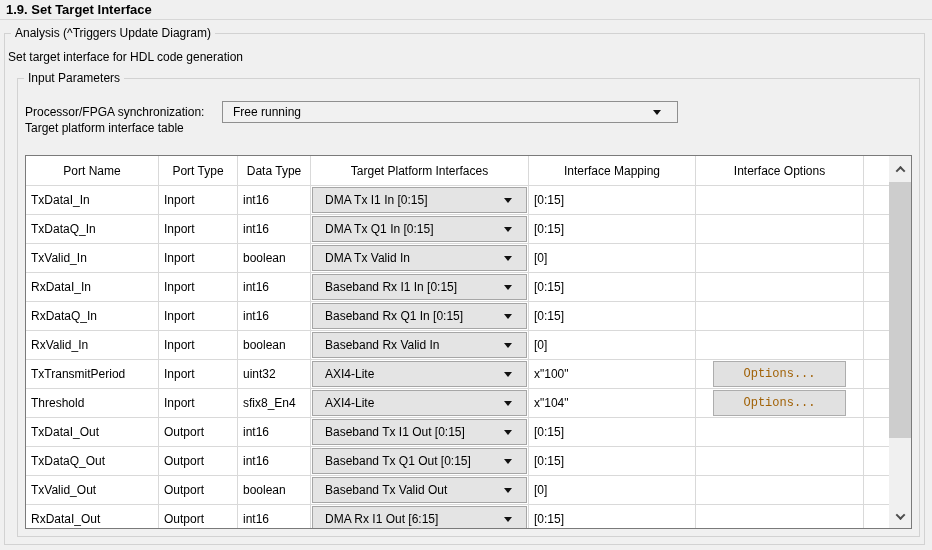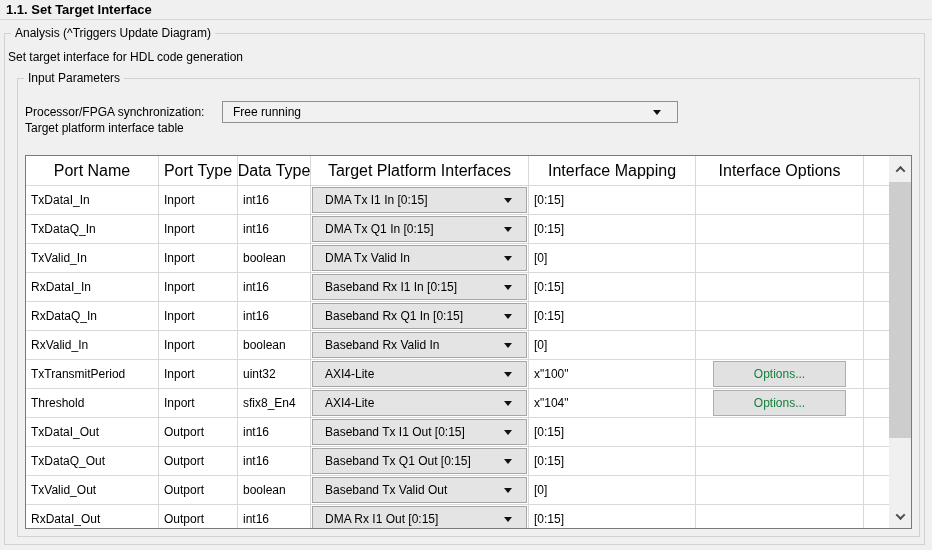--- a/index.html
+++ b/index.html
@@ -43,21 +43,21 @@
   .table-label { position:absolute; left:7px; top:42px; white-space:nowrap; }
 
   .ptable {
     position:absolute; left:7px; top:76px; width:887px; height:374px;
     background:#fff; border:1px solid #7a7a7a; overflow:hidden;
   }
   .thead { display:flex; width:863px; height:30px; }
   .hcell {
     height:30px; border-right:1px solid #d9d9d9; border-bottom:1px solid #d9d9d9;
     display:flex; align-items:center; justify-content:center;
-    font-size:16px; background:#fff; overflow:hidden; white-space:nowrap;
+    font-size:12px; background:#fff; overflow:hidden; white-space:nowrap;
   }
   .rows { width:863px; height:342px; overflow:hidden; }
   .trow { display:flex; width:863px; height:29px; }
   .cell {
     height:29px; border-right:1px solid #d9d9d9; border-bottom:1px solid #d9d9d9;
     display:flex; align-items:center; padding:0 5px;
     overflow:hidden; white-space:nowrap; background:#fff;
   }
   .c1 { width:133px; }
   .c2 { width:79px; }
@@ -72,21 +72,21 @@
     margin:1px; width:215px; height:26px;
     background:#e4e4e4; border:1px solid #a6a6a6;
     display:flex; align-items:center; padding:0 12px; cursor:default;
   }
   .combo .combo-text { flex:1 1 auto; overflow:hidden; white-space:nowrap; }
   .combo .arrow-down { margin-right:2px; }
 
   .opt-btn {
     margin:17px; width:165px; height:26px;
     background:#e1e1e1; border:1px solid #adadad;
-    font-family:Liberation Sans, sans-serif; font-size:12px; color:#15803d;
+    font-family:Liberation Mono, monospace; font-size:12px; color:#a16207;
     text-align:center; cursor:default;
   }
 
   .vscroll {
     position:absolute; top:0; right:0; width:22px; height:372px;
     background:#f0f0f0; display:flex; flex-direction:column;
   }
   .scroll-btn {
     width:22px; background:#f0f0f0;
     display:flex; align-items:center; justify-content:center; flex:0 0 auto;
@@ -97,21 +97,21 @@
   .scroll-track { flex:1 1 auto; background:#f0f0f0; }
   .chev { width:7px; height:7px; border-left:2px solid #4d4d4d; border-top:2px solid #4d4d4d; }
   .chev.up { transform:rotate(45deg) translate(1px,1px); }
   .chev.down { transform:rotate(225deg) translate(1px,1px); }
 </style>
 </head>
 <body>
 
 <div class="page">
 
-  <div class="page-title">1.1. Set Target Interface</div>
+  <div class="page-title">1.9. Set Target Interface</div>
   <div class="title-sep"></div>
 
   <div class="groupbox gb-analysis">
     <span class="groupbox-legend">Analysis (^Triggers Update Diagram)</span>
     <div class="desc-text">Set target interface for HDL code generation</div>
 
     <div class="groupbox gb-input">
       <span class="groupbox-legend">Input Parameters</span>
 
       <div class="sync-label">Processor/FPGA synchronization:</div>
@@ -320,21 +320,21 @@
     </div>
     <div class="cell filler"></div>
   </div>
 
   <div class="trow">
     <div class="cell c1">RxDataI_Out</div>
     <div class="cell c2">Outport</div>
     <div class="cell c3">int16</div>
     <div class="cell c4">
       <div class="combo">
-        <span class="combo-text">DMA Rx I1 Out [0:15]</span>
+        <span class="combo-text">DMA Rx I1 Out [6:15]</span>
         <span class="arrow-down"></span>
       </div>
     </div>
     <div class="cell c5">[0:15]</div>
     <div class="cell c6">
       
     </div>
     <div class="cell filler"></div>
   </div>
 </div>

